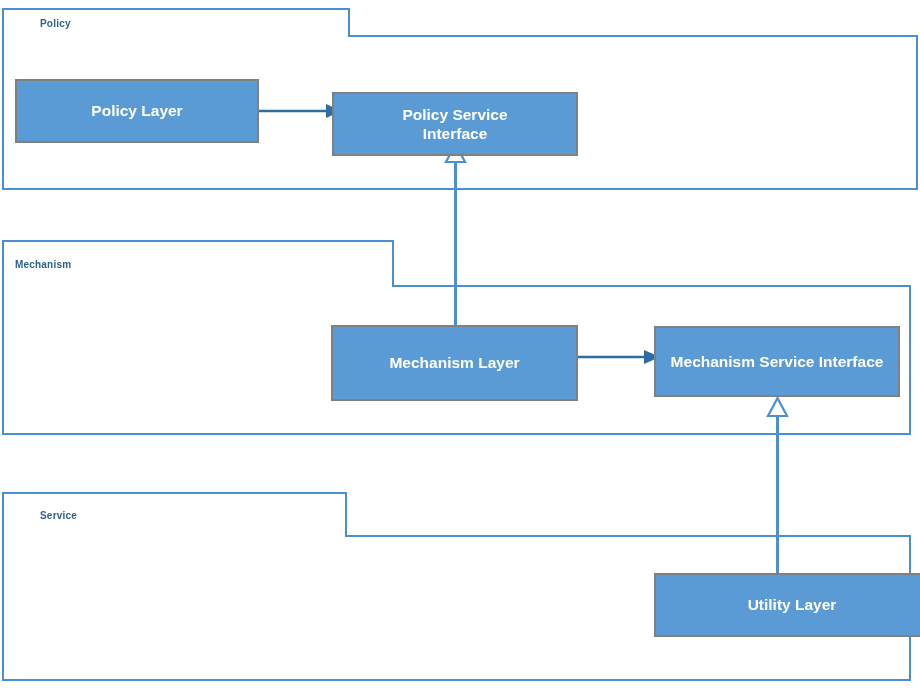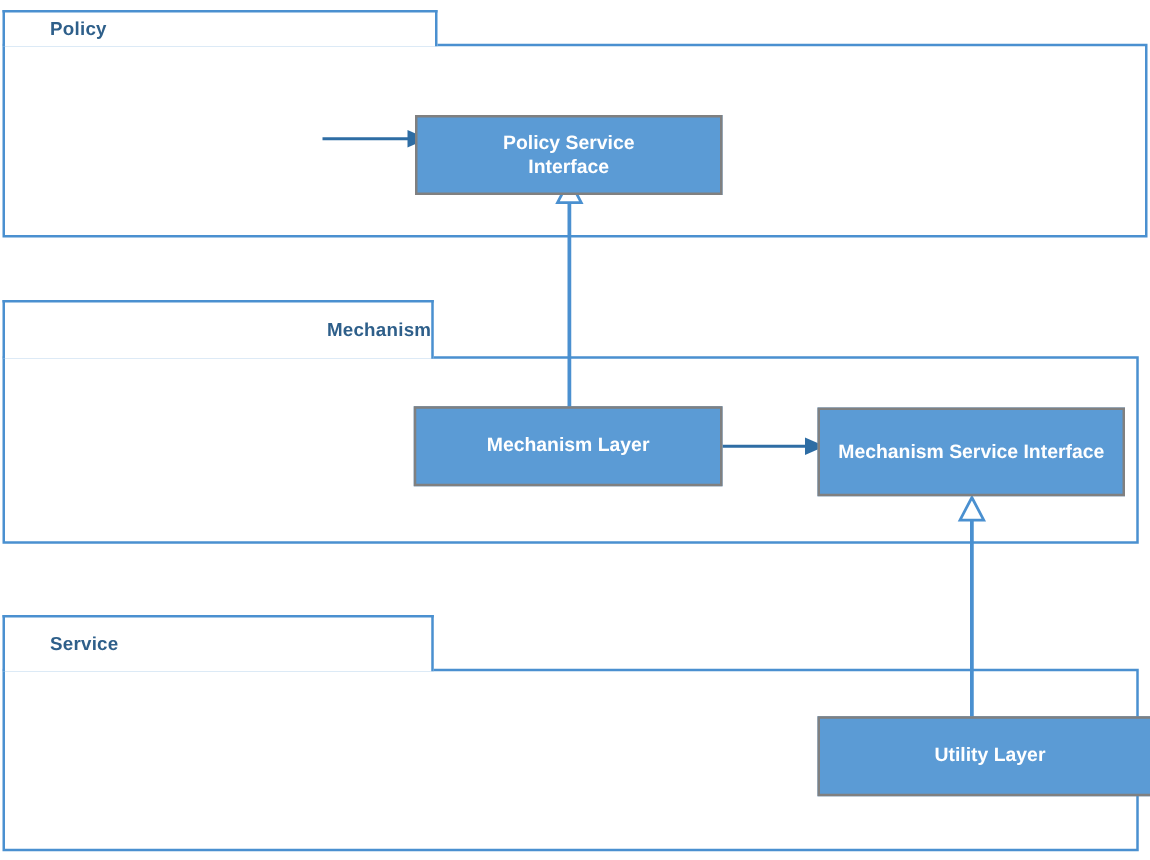--- a/index.html
+++ b/index.html
@@ -28,21 +28,21 @@
     position: absolute;
     box-sizing: border-box;
     border: 2px solid #4a90d0;
     border-bottom: none;
     background: #ffffff;
     display: flex;
     align-items: center;
     z-index: 3;
   }
   .pkg-tab-label {
-    font-size: 15px;
+    font-size: 10px;
     font-weight: bold;
     color: #2e5f8a;
     letter-spacing: 0.2px;
     white-space: nowrap;
   }
   
   .node {
     position: absolute;
     box-sizing: border-box;
     background: #5b9bd5;
@@ -74,21 +74,21 @@
 <body>
 
 <div id="canvas">
 
   <div class="pkg" style="left:2px; top:35px; width:916px; height:155px;"></div>
   <div class="pkg-tab" style="left:2px; top:8px; width:348px; height:29px; padding-left:36px;">
     <span class="pkg-tab-label">Policy</span>
   </div>
 
   <div class="pkg" style="left:2px; top:285px; width:909px; height:150px;"></div>
-  <div class="pkg-tab" style="left:2px; top:240px; width:345px; height:47px; justify-content:flex-end;">
+  <div class="pkg-tab" style="left:2px; top:240px; width:392px; height:47px; padding-left:11px;">
     <span class="pkg-tab-label">Mechanism</span>
   </div>
 
   <div class="pkg" style="left:2px; top:535px; width:909px; height:146px;"></div>
   <div class="pkg-tab" style="left:2px; top:492px; width:345px; height:45px; padding-left:36px;">
     <span class="pkg-tab-label">Service</span>
   </div>
 
   <div class="conn" style="left:440px; top:140px; width:32px; height:190px;">
     <svg width="32" height="190" viewBox="0 0 32 190">
@@ -111,26 +111,29 @@
     </svg>
   </div>
 
   <div class="conn" style="left:578px; top:344px; width:82px; height:26px;">
     <svg width="82" height="26" viewBox="0 0 82 26">
       <line x1="0" y1="13" x2="69" y2="13" stroke="#2e6da4" stroke-width="2.4"></line>
       <polygon points="82,13 66,6 66,20" fill="#2e6da4"></polygon>
     </svg>
   </div>
 
+  <div class="node" style="left:15px; top:79px; width:244px; height:64px;">
+    <span class="node-label">Policy Layer</span>
+  </div>
 
   <div class="node" style="left:332px; top:79px; width:246px; height:64px;margin-top:13px;">
     <span class="node-label" style="max-width:170px;">Policy Service Interface</span>
   </div>
 
-  <div class="node" style="left:331px; top:325px; width:247px; height:64px;">
+  <div class="node" style="left:331px; top:325px; width:247px; height:76px;">
     <span class="node-label">Mechanism Layer</span>
   </div>
 
   <div class="node" style="left:654px; top:326px; width:246px; height:71px;">
     <span class="node-label" style="max-width:215px;">Mechanism Service Interface</span>
   </div>
 
   <div class="node" style="left:654px; top:573px; width:276px; height:64px;">
     <span class="node-label">Utility Layer</span>
   </div>

